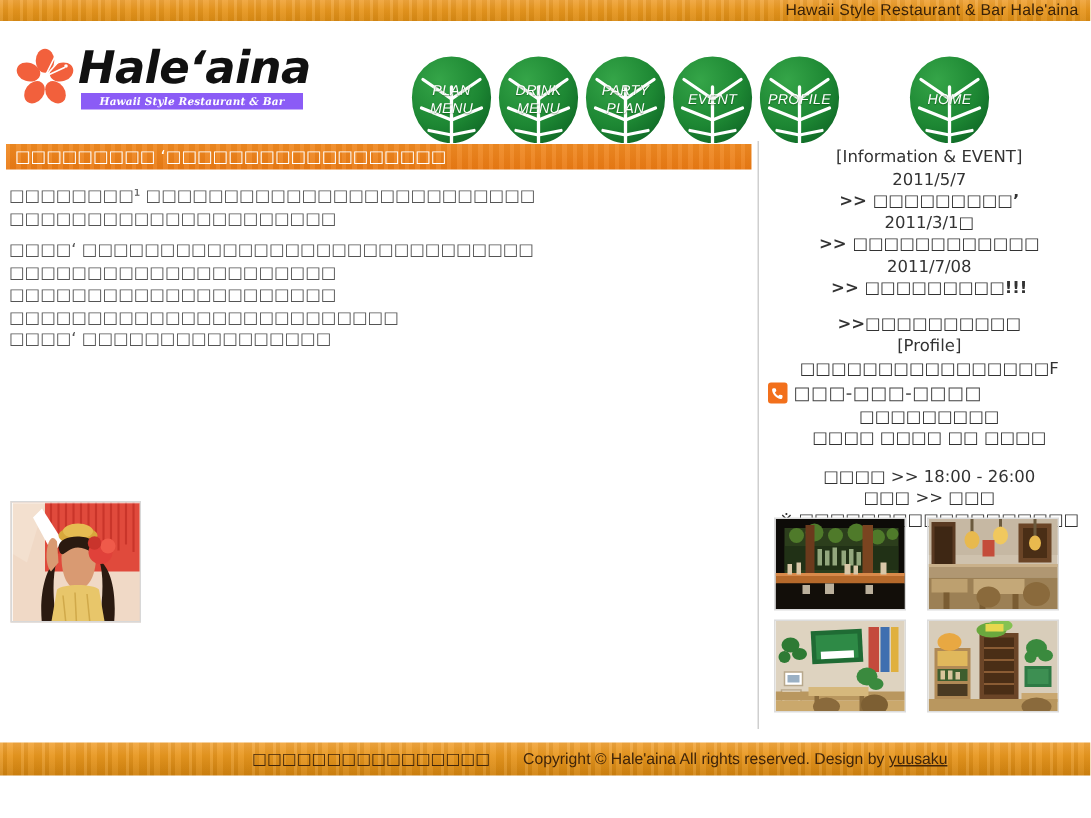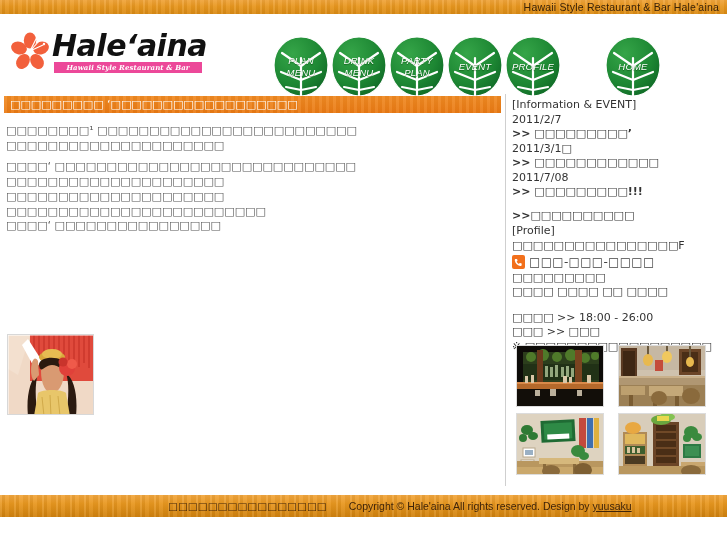--- a/index.html
+++ b/index.html
@@ -39,21 +39,21 @@
   .logo { position: absolute; left: 10px; top: 16px; width: 250px; height: 50px; }
   .logo-flower { position: absolute; left: 0; top: 2px; width: 40px; height: 40px; }
   .logo-text {
     position: absolute; left: 42px; top: 0px;
     font-family: "DejaVu Sans", sans-serif;
     font-size: 30px; font-weight: bold; color: #111;
     letter-spacing: -0.5px; line-height: 32px;
   }
   .logo-tagline {
     position: absolute; left: 44px; top: 32px; width: 148px; height: 11px;
-    background: #ec4899;
+    background: #8b5cf6;
     color: #ffffff; font-size: 7px; font-weight: bold;
     text-align: center; line-height: 11px; letter-spacing: .1px;
     font-family: "DejaVu Serif", serif;
     overflow: hidden; white-space: nowrap;
   }
 
   
   .nav { position: absolute; left: 272px; top: 22px; width: 450px; height: 64px; }
   .leaf {
     position: absolute; top: 0; width: 58px; height: 62px;
@@ -66,21 +66,21 @@
     color: #ffffff; font-size: 9.5px; line-height: 12px;
     text-align: center; letter-spacing: .2px;
     text-shadow: 0 1px 1px rgba(0,60,0,.55);
     pointer-events: none;
   }
 
   
   .content { position: absolute; left: 0; top: 90px; width: 727px; height: 398px; }
   .main { position: absolute; left: 0; top: 0; width: 505px; height: 398px; }
   .divider { position: absolute; left: 505px; top: 4px; width: 1px; height: 392px; background: #cfcfcf; }
-  .side { position: absolute; left: 512px; top: 0; width: 215px; height: 398px; }
+  .side { position: absolute; left: 512px; top: 0; width: 215px; height: 398px; text-align: center; }
 
   
   .headline {
     position: absolute; left: 4px; top: 6px; width: 497px; height: 17px;
     background:
       repeating-linear-gradient(90deg,
         rgba(255,255,255,.07) 0px, rgba(255,255,255,.07) 3px,
         rgba(0,0,0,.03) 3px, rgba(0,0,0,.03) 7px),
       linear-gradient(180deg,#f08a22 0%, #ea7a14 100%);
     color: #ffffff; font-size: 11px; line-height: 17px;
@@ -368,21 +368,21 @@
         </svg>
       </div>
     </div>
 
     <div class="divider"></div>
 
     <aside class="side">
 
       <div class="side-block" id="side-info">
         <div class="sec-title">[Information &amp; EVENT]</div>
-        <div class="news-date">2011/2/7</div>
+        <div class="news-date">2011/5/7</div>
         <a class="news-link tofu">&gt;&gt; □□□□□□□□□’</a>
         <div class="news-date">2011/3/1□</div>
         <a class="news-link tofu">&gt;&gt; □□□□□□□□□□□□</a>
         <div class="news-date">2011/7/08</div>
         <a class="news-link tofu">&gt;&gt; □□□□□□□□□!!!</a>
         <div style="height:9px"></div>
         <a class="news-link tofu">&gt;&gt;□□□□□□□□□□</a>
       </div>
 
       <div class="side-block" id="side-profile">

